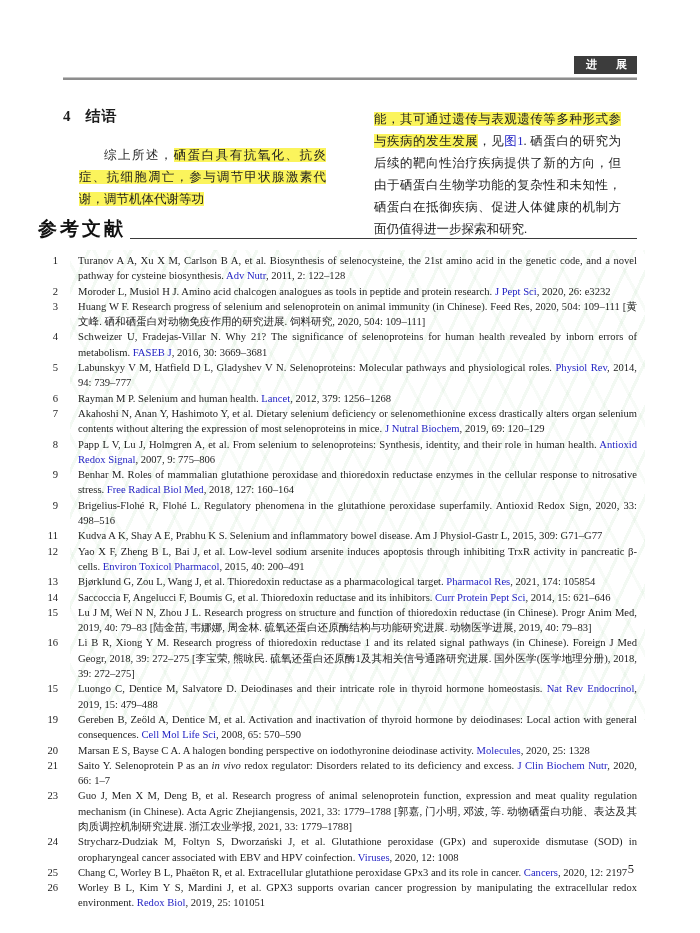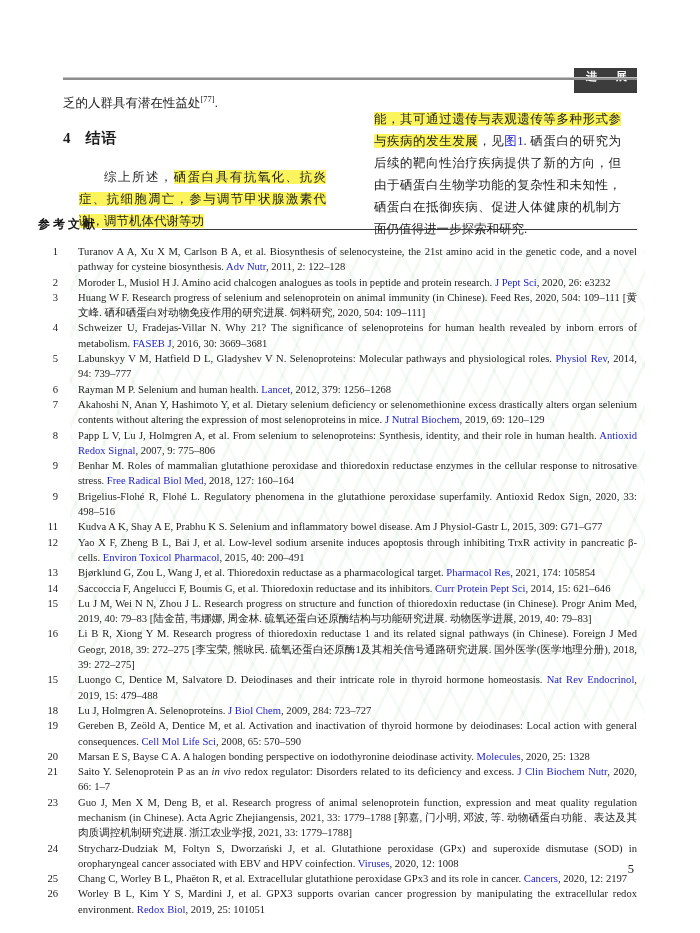--- a/index.html
+++ b/index.html
@@ -18,23 +18,22 @@
       repeating-linear-gradient(62deg, transparent 0 24px, rgba(150,205,150,.10) 24px 27px);
     opacity:.75;
   }
 
   
   .header { position:absolute; top:56px; left:63px; right:63px; height:26px; }
   .badge {
     position:absolute; right:0; top:0;
     background:var(--badge-bg,#3c3c3c); color:#fff;
     font-size:11px; font-weight:bold; letter-spacing:8px;
-    padding:2px 2px 10px 12px; line-height:13px;
+    padding:2px 2px 3px 12px; line-height:13px;
     font-family:"Liberation Sans","DejaVu Sans",sans-serif;
-    margin-top:12px;
   }
   .rule { position:absolute; top:21px; left:0; right:0; height:2px;
     background:var(--rule-gray,#8d8d8d); border-top:1px solid #c2c2c2; }
 
   
   .content { position:absolute; top:92px; left:63px; right:63px; }
   .two-col { display:flex; gap:16px; font-size:12.5px; line-height:22px; text-align:justify; }
   .col { flex:1; min-width:0; }
   .leftover { margin:0; }
   sup.cite { font-size:8.5px; line-height:0; vertical-align:super; }
@@ -42,21 +41,21 @@
   .sec-heading .num { margin-right:14px; }
   .para { margin:16px; }
   .para.indent { text-indent:2em; }
   .hl { background:var(--highlight,#fbf45c); }
   .lnk { color:var(--link-blue,#2424c4); }
   .it  { font-style:italic; }
 
   
   .refs-wrap { position:absolute; top:216px; left:38px; right:63px; }
   .refs-heading { display:flex; align-items:flex-end; font-weight:bold;
-    font-size:12px; letter-spacing:3px; color:#111; }
+    font-size:19px; letter-spacing:3px; color:#111; }
   .refs-underline { flex:1; border-bottom:1.5px solid #3a3a3a; margin:0 0 3px 4px; }
   .refs-list { margin:11px 0 0; padding:0; list-style:none;
     font-size:10.6px; line-height:15.3px; color:#1d1d1d; }
   .ref-item { display:flex; }
   .ref-no { flex:0 0 20px; width:20px; text-align:right; }
   .ref-body { flex:1; margin-left:20px; text-align:justify; min-width:0; }
 
   
   .page-num { position:absolute; right:66px; bottom:56px; font-size:12.5px; color:#222; }
 </style>
@@ -68,21 +67,20 @@
   <div class="watermark"></div>
 
   <div class="header">
     <span class="badge">进 展</span>
     <div class="rule"></div>
   </div>
 
   <div class="content">
     <div class="two-col">
       <div class="col">
-        <p class="leftover"><span>乏的人群具有潜在性益处</span><sup class="cite">[77]</sup><span>.</span></p>
         <h2 class="sec-heading"><span class="num">4</span><span>结语</span></h2>
         <p class="para indent" id="para-left"><span>综上所述，</span><span class="hl">硒蛋白具有抗氧化、抗炎症、抗细胞凋亡，参与调节甲状腺激素代谢，调节机体代谢等功</span></p>
       </div>
       <div class="col">
         <p class="para" id="para-right"><span class="hl">能，其可通过遗传与表观遗传等多种形式参与疾病的发生发展</span><span>，见</span><span class="lnk">图1</span><span>. 硒蛋白的研究为后续的靶向性治疗疾病提供了新的方向，但由于硒蛋白生物学功能的复杂性和未知性，硒蛋白在抵御疾病、促进人体健康的机制方面仍值得进一步探索和研究.</span></p>
       </div>
     </div>
   </div>
 
   <div class="refs-wrap">
@@ -153,24 +151,20 @@
         </li>
         <li class="ref-item">
           <span class="ref-no">16</span>
           <span class="ref-body"><span>Li B R, Xiong Y M. Research progress of thioredoxin reductase 1 and its related signal pathways (in Chinese). Foreign J Med Geogr, 2018, 39: 272–275 [李宝荣, 熊咏民. 硫氧还蛋白还原酶1及其相关信号通路研究进展. 国外医学(医学地理分册), 2018, 39: 272–275]</span></span>
         </li>
         <li class="ref-item">
           <span class="ref-no">15</span>
           <span class="ref-body"><span>Luongo C, Dentice M, Salvatore D. Deiodinases and their intricate role in thyroid hormone homeostasis. </span><span class="lnk">Nat Rev Endocrinol</span><span>, 2019, 15: 479–488</span></span>
         </li>
         <li class="ref-item">
-          <span class="ref-no">18</span>
-          <span class="ref-body"><span>Lu J, Holmgren A. Selenoproteins. </span><span class="lnk">J Biol Chem</span><span>, 2009, 284: 723–727</span></span>
-        </li>
-        <li class="ref-item">
           <span class="ref-no">19</span>
           <span class="ref-body"><span>Gereben B, Zeöld A, Dentice M, et al. Activation and inactivation of thyroid hormone by deiodinases: Local action with general consequences. </span><span class="lnk">Cell Mol Life Sci</span><span>, 2008, 65: 570–590</span></span>
         </li>
         <li class="ref-item">
           <span class="ref-no">20</span>
           <span class="ref-body"><span>Marsan E S, Bayse C A. A halogen bonding perspective on iodothyronine deiodinase activity. </span><span class="lnk">Molecules</span><span>, 2020, 25: 1328</span></span>
         </li>
         <li class="ref-item">
           <span class="ref-no">21</span>
           <span class="ref-body"><span>Saito Y. Selenoprotein P as an </span><span class="it">in vivo</span><span> redox regulator: Disorders related to its deficiency and excess. </span><span class="lnk">J Clin Biochem Nutr</span><span>, 2020, 66: 1–7</span></span>

